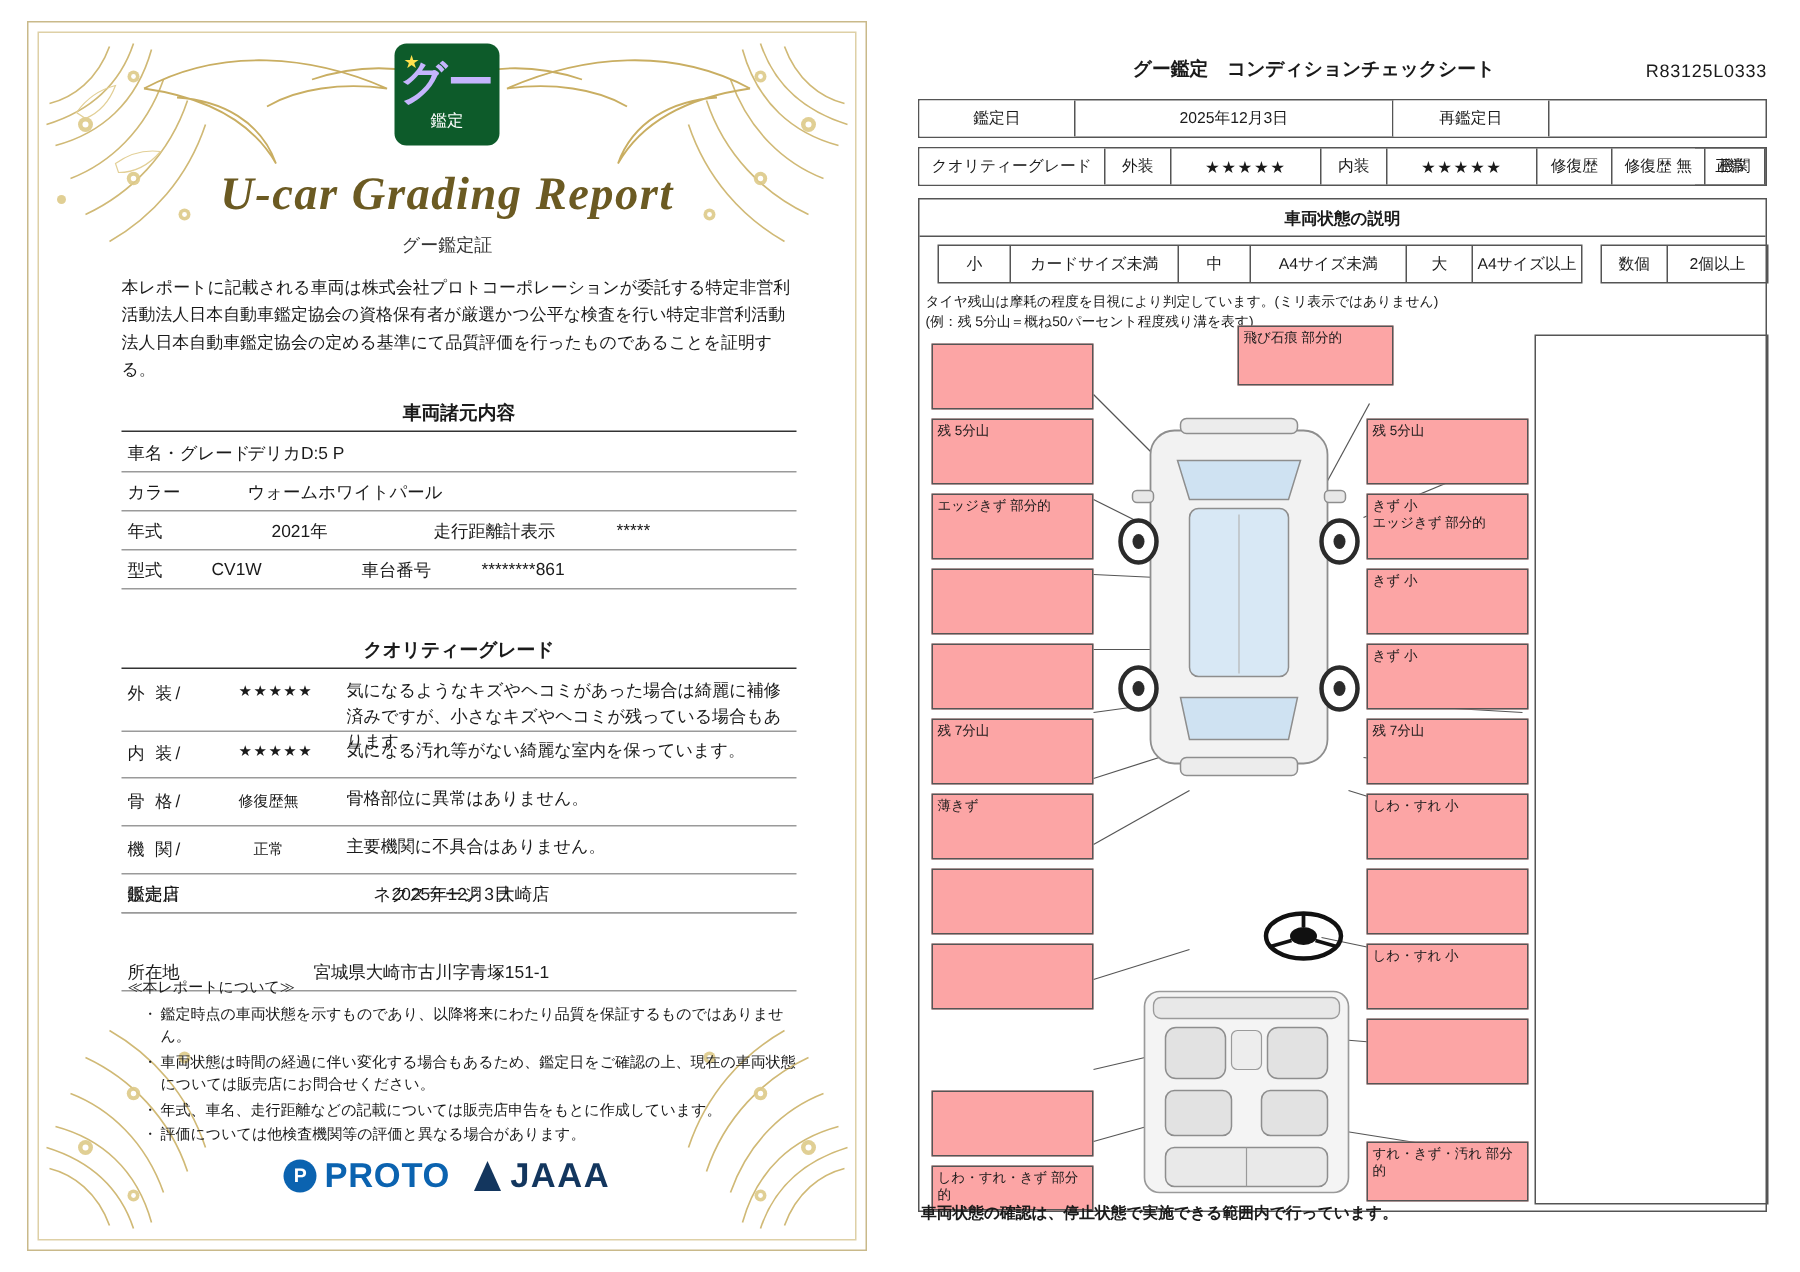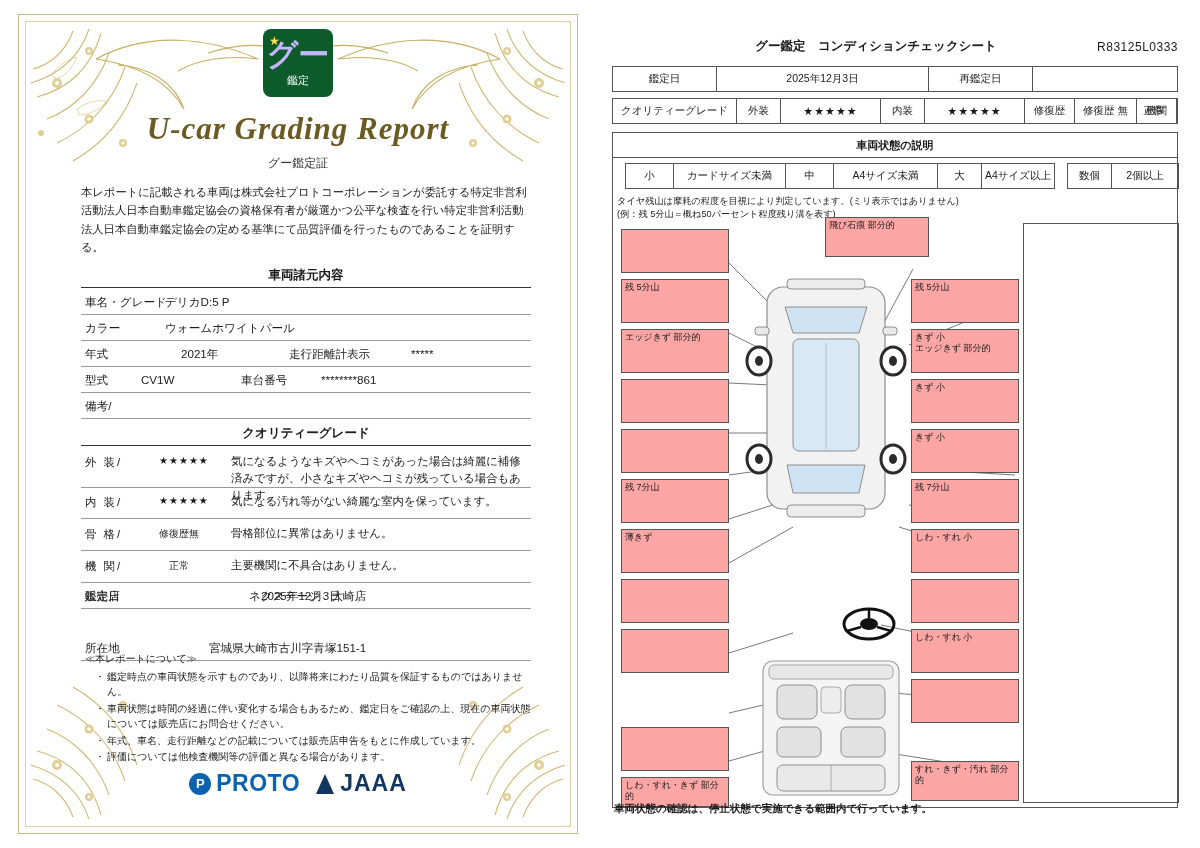--- a/index.html
+++ b/index.html
@@ -293,24 +293,20 @@
     <span class="lab">年式</span>
     <span class="val" style="left:100px;">2021年</span>
     <span class="val" style="left:208px;">走行距離計表示</span>
     <span class="val" style="left:330px;">*****</span>
   </div>
   <div class="rowline" style="top:352px;">
     <span class="lab">型式</span>
     <span class="val" style="left:60px;">CV1W</span>
     <span class="val" style="left:160px;">車台番号</span>
     <span class="val" style="left:240px;">********861</span>
-  </div>
-  <div class="rowline" style="top:378px;">
-    <span class="lab">備考/</span>
-    <span class="val" style="left:84px;"></span>
   </div>
 
   <div class="sect-head" style="top:410px;">クオリティーグレード</div>
 
   <div class="qg-row" style="top:438px; height:36px;">
     <span class="lab">外 装/</span>
     <span class="stars">★★★★★</span>
     <span class="txt">気になるようなキズやヘコミがあった場合は綺麗に補修済みですが、小さなキズやヘコミが残っている場合もあります。</span>
   </div>
   <div class="qg-sep" style="top:472px;"></div>

